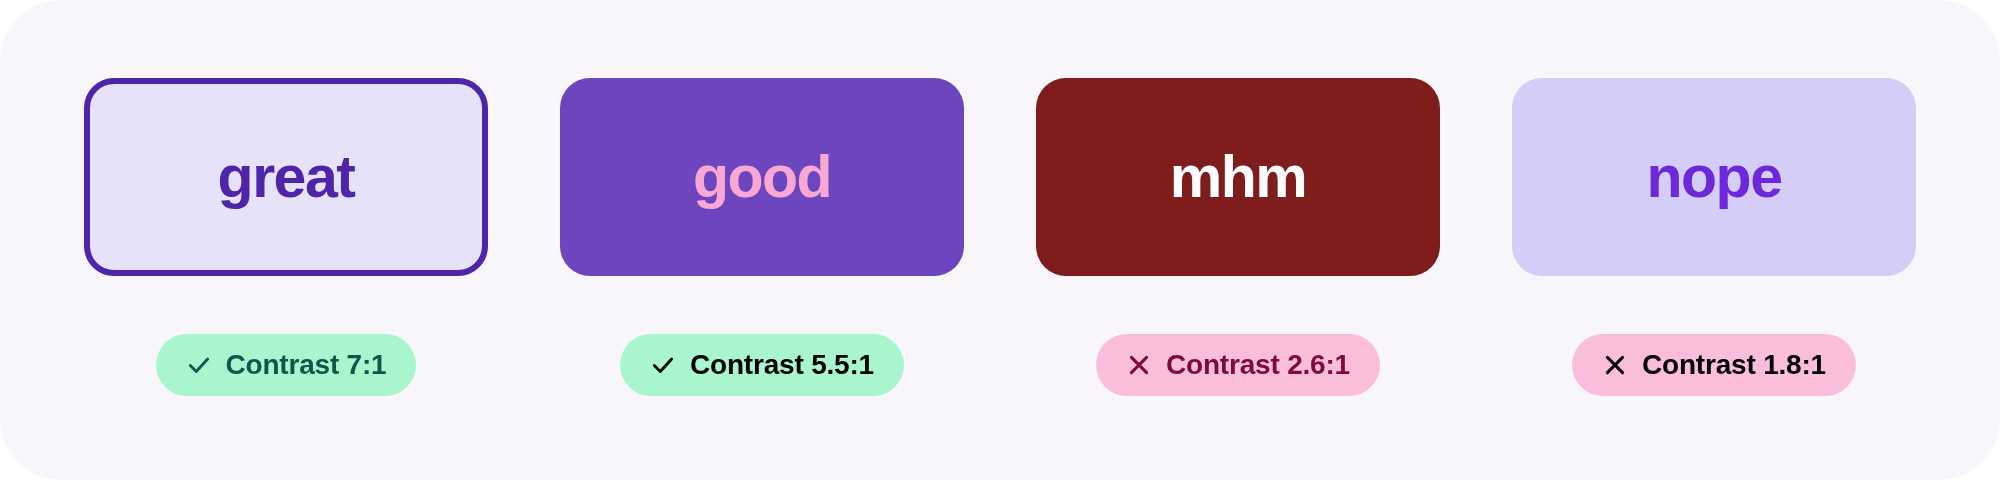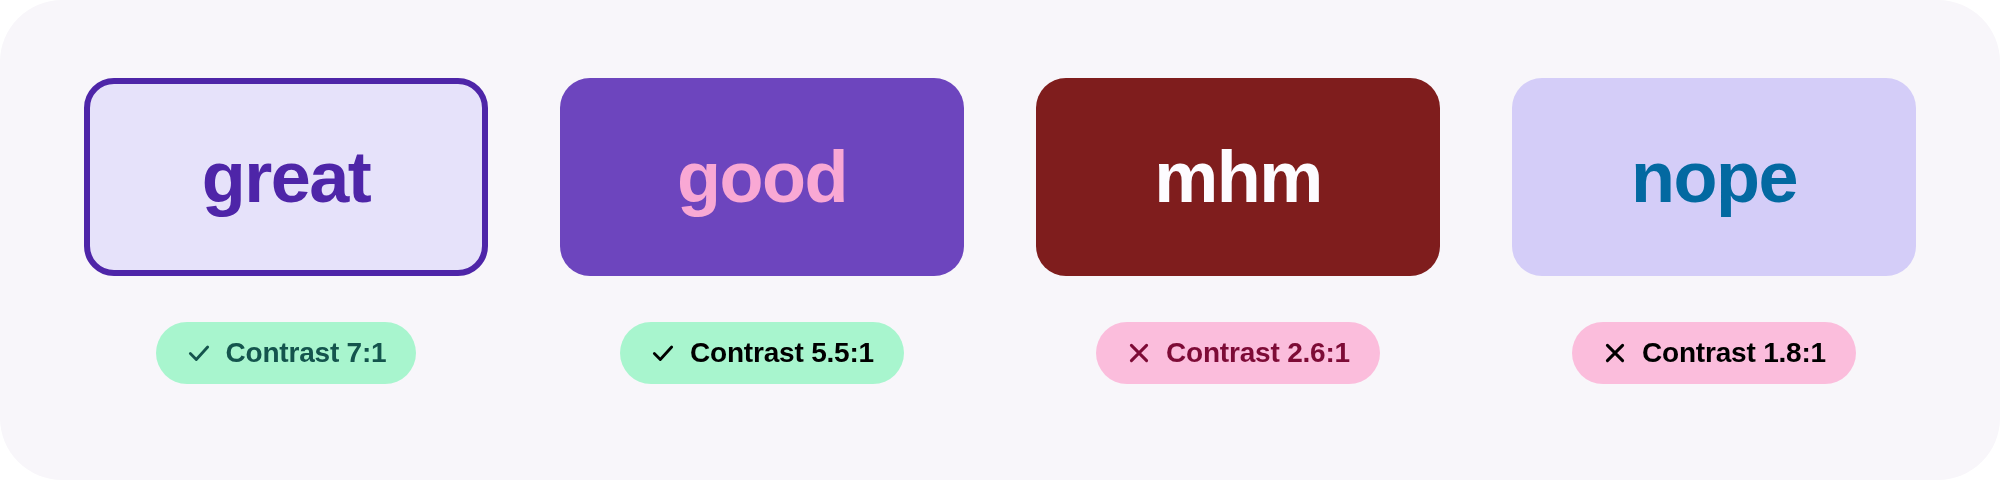--- a/index.html
+++ b/index.html
@@ -56,31 +56,31 @@
     justify-content: center;
     border: 0 solid transparent;
   }
 
   .swatch-card.outlined {
     border-width: 6px;
     border-style: solid;
   }
 
   .swatch-label {
-    font-size: 72px;
+    font-size: 59px;
     font-weight: 700;
     line-height: 1;
     letter-spacing: -1.5px;
     white-space: nowrap;
     -webkit-font-smoothing: antialiased;
   }
 
   .badge {
     box-sizing: border-box;
-    margin-top: 46px;
+    margin-top: 58px;
     height: 62px;
     border-radius: 31px;
     padding: 0 30px;
     display: inline-flex;
     align-items: center;
     justify-content: center;
     gap: 14px;
     white-space: nowrap;
   }
 
@@ -149,21 +149,21 @@
           <svg viewBox="0 0 24 24" fill="none" stroke="currentColor" stroke-width="2.8" stroke-linecap="round" stroke-linejoin="round">
             <path d="M5 5 L19 19 M19 5 L5 19"></path>
           </svg>
         </span>
         <span class="badge-text">Contrast 2.6:1</span>
       </div>
     </div>
 
     <div class="swatch-column">
       <div class="swatch-card" style="background-color: rgb(212, 205, 248); border-color: rgb(212, 205, 248);">
-        <span class="swatch-label" style="color: #0369a1;">nope</span>
+        <span class="swatch-label" style="color: #6d28d9;">nope</span>
       </div>
       <div class="badge" style="background-color: rgb(251, 189, 220); color: #000000;">
         <span class="badge-icon">
           <svg viewBox="0 0 24 24" fill="none" stroke="currentColor" stroke-width="2.8" stroke-linecap="round" stroke-linejoin="round">
             <path d="M5 5 L19 19 M19 5 L5 19"></path>
           </svg>
         </span>
         <span class="badge-text">Contrast 1.8:1</span>
       </div>
     </div>

